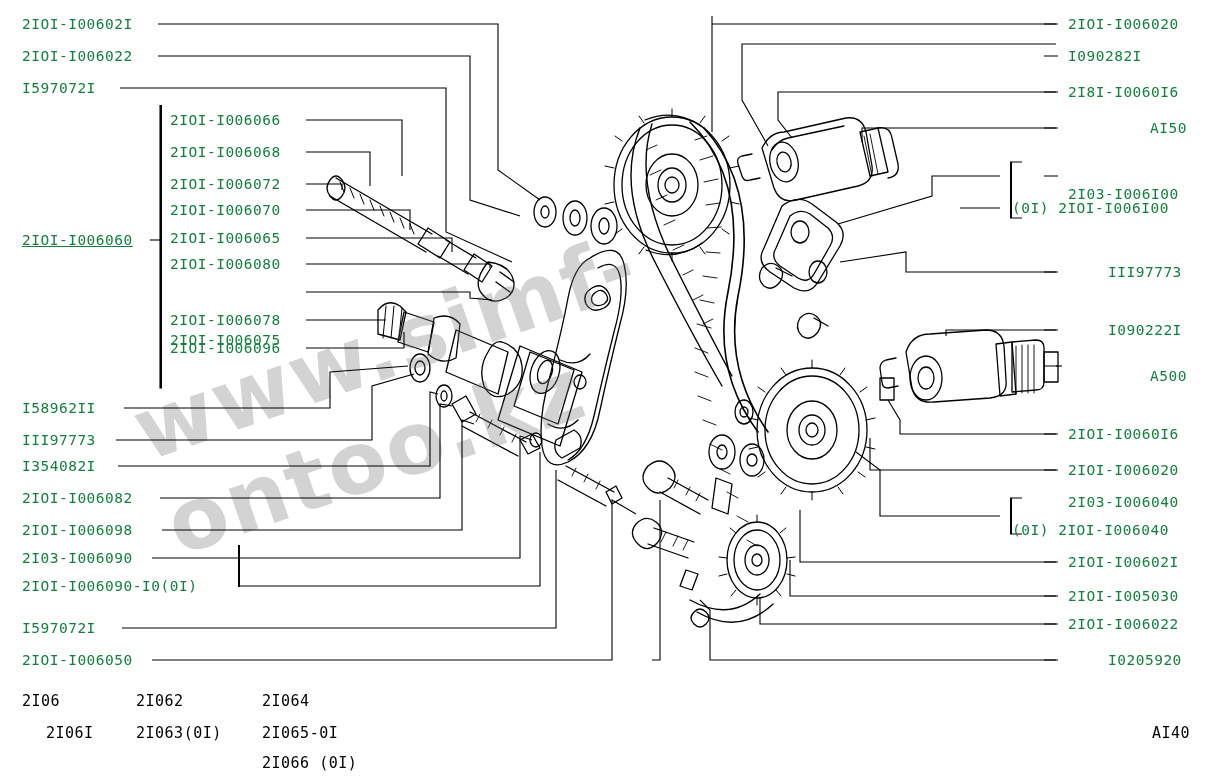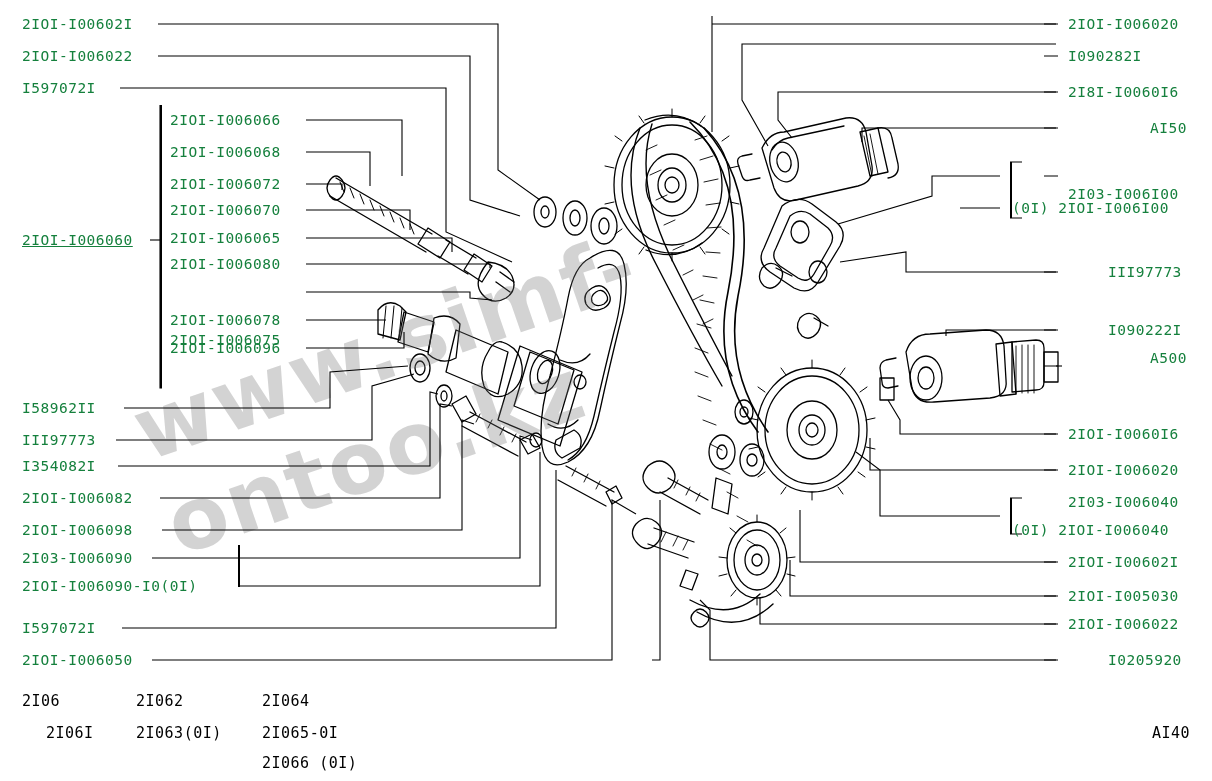--- a/index.html
+++ b/index.html
@@ -315,21 +315,21 @@
   <div class="lbl" style="left:170px;top:340px;">2IOI-I006096</div>
 
   <div class="lbl" style="left:1068px;top:16px;">2IOI-I006020</div>
   <div class="lbl" style="left:1068px;top:48px;">I090282I</div>
   <div class="lbl" style="left:1068px;top:84px;">2I8I-I0060I6</div>
   <div class="lbl" style="left:1150px;top:120px;">AI50</div>
   <div class="lbl" style="left:1068px;top:168px;margin-top:18px;">2I03-I006I00</div>
   <div class="lbl" style="left:1012px;top:200px;">(0I) 2IOI-I006I00</div>
   <div class="lbl" style="left:1108px;top:264px;">III97773</div>
   <div class="lbl" style="left:1108px;top:322px;">I090222I</div>
-  <div class="lbl" style="left:1150px;top:350px;">A500</div>
+  <div class="lbl" style="left:1150px;top:368px;">A500</div>
   <div class="lbl" style="left:1068px;top:426px;">2IOI-I0060I6</div>
   <div class="lbl" style="left:1068px;top:462px;">2IOI-I006020</div>
   <div class="lbl" style="left:1068px;top:494px;">2I03-I006040</div>
   <div class="lbl" style="left:1012px;top:522px;">(0I) 2IOI-I006040</div>
   <div class="lbl" style="left:1068px;top:554px;">2IOI-I00602I</div>
   <div class="lbl" style="left:1068px;top:588px;">2IOI-I005030</div>
   <div class="lbl" style="left:1068px;top:616px;">2IOI-I006022</div>
   <div class="lbl" style="left:1108px;top:652px;">I0205920</div>
 
   <div class="footer" style="left:22px;top:692px;">2I06</div>

